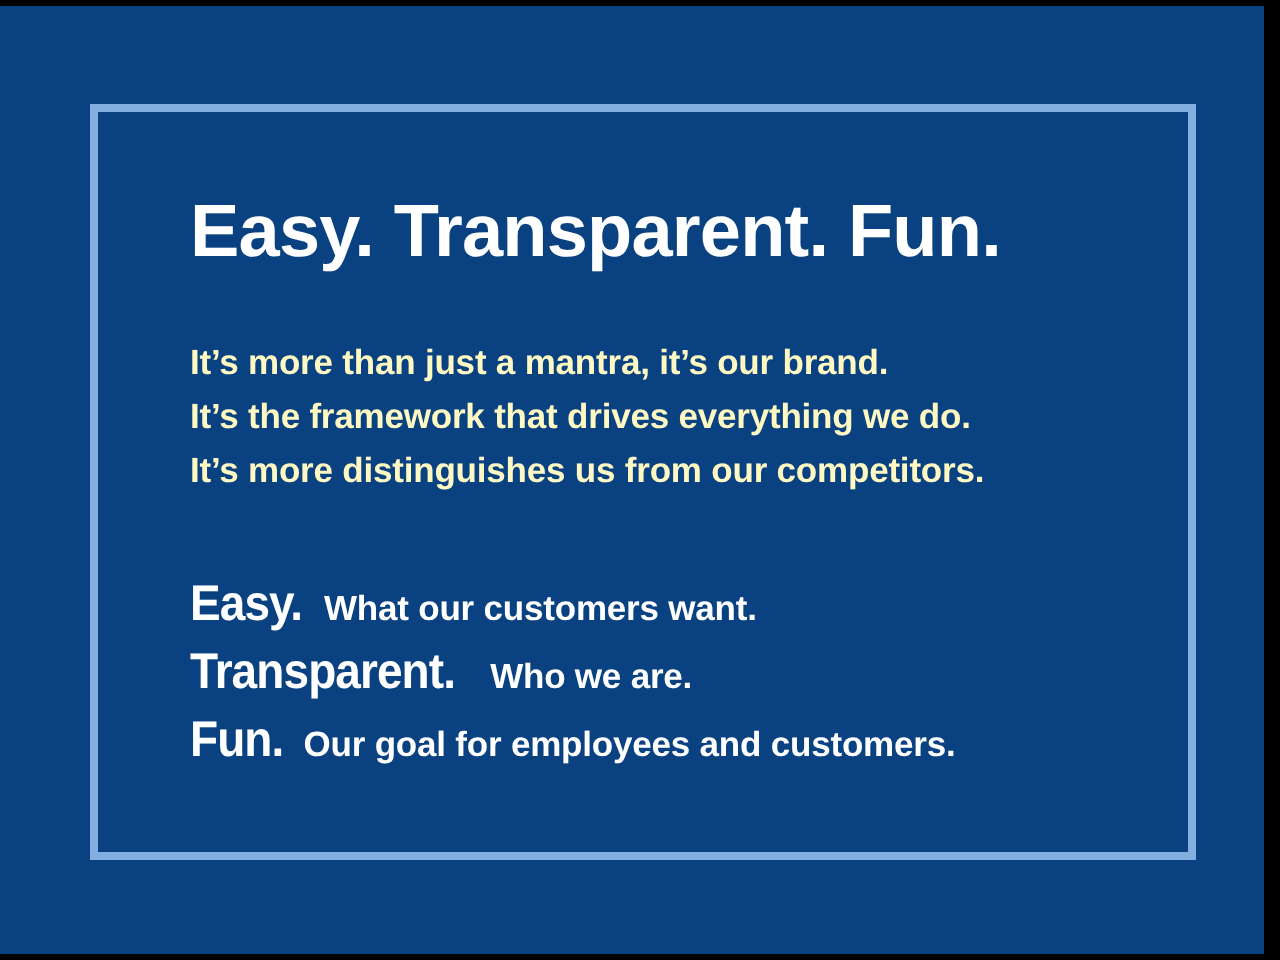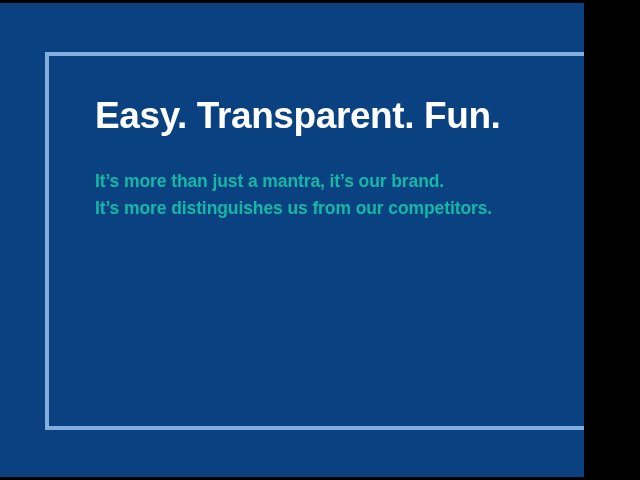--- a/index.html
+++ b/index.html
@@ -2,21 +2,21 @@
 <html><head>
 <meta charset="utf-8">
 <style>
   html, body {
     margin: 0;
     padding: 0;
     background: #000000;
   }
   #slide {
     position: relative;
-    width: 584px;
+    width: 632px;
     height: 480px;
     background: #0a4180;
     overflow: hidden;
     font-family: "Liberation Sans", sans-serif;
     -webkit-font-smoothing: antialiased;
   }
   
   .letterbox {
     position: absolute;
     left: 0;
@@ -53,21 +53,21 @@
     line-height: 1.08;
     white-space: nowrap;
     margin: 0;
   }
 
   #paragraph {
     margin: 0;
     padding-top: 32px;
   }
   .para-line {
-    color: #14b8a6;
+    color: #fef9c3;
     font-size: 17.5px;
     font-weight: bold;
     line-height: 27px;
     white-space: nowrap;
     letter-spacing: -0.1px;
   }
 
   #pillars {
     margin: 0;
     padding-top: 38px;
@@ -102,21 +102,37 @@
   <div class="letterbox top"></div>
 
   <div id="frame"></div>
 
   <div id="content">
 
     <h1 id="headline">Easy. Transparent. Fun.</h1>
 
     <div id="paragraph">
       <div class="para-line">It’s more than just a mantra, it’s our brand.</div>
+      <div class="para-line">It’s the framework that drives everything we do.</div>
       <div class="para-line">It’s more distinguishes us from our competitors.</div>
     </div>
 
+    <div id="pillars">
+
+      <div class="pillar-line">
+        <span class="pillar-key">Easy.</span><span class="pillar-text">What our customers want.</span>
+      </div>
+
+      <div class="pillar-line">
+        <span class="pillar-key">Transparent.</span><span class="pillar-text">Who we are.</span>
+      </div>
+
+      <div class="pillar-line">
+        <span class="pillar-key">Fun.</span><span class="pillar-text">Our goal for employees and customers.</span>
+      </div>
+
+    </div>
 
   </div>
 
   <div class="letterbox bottom"></div>
 
 </div>
 
 </body></html>

